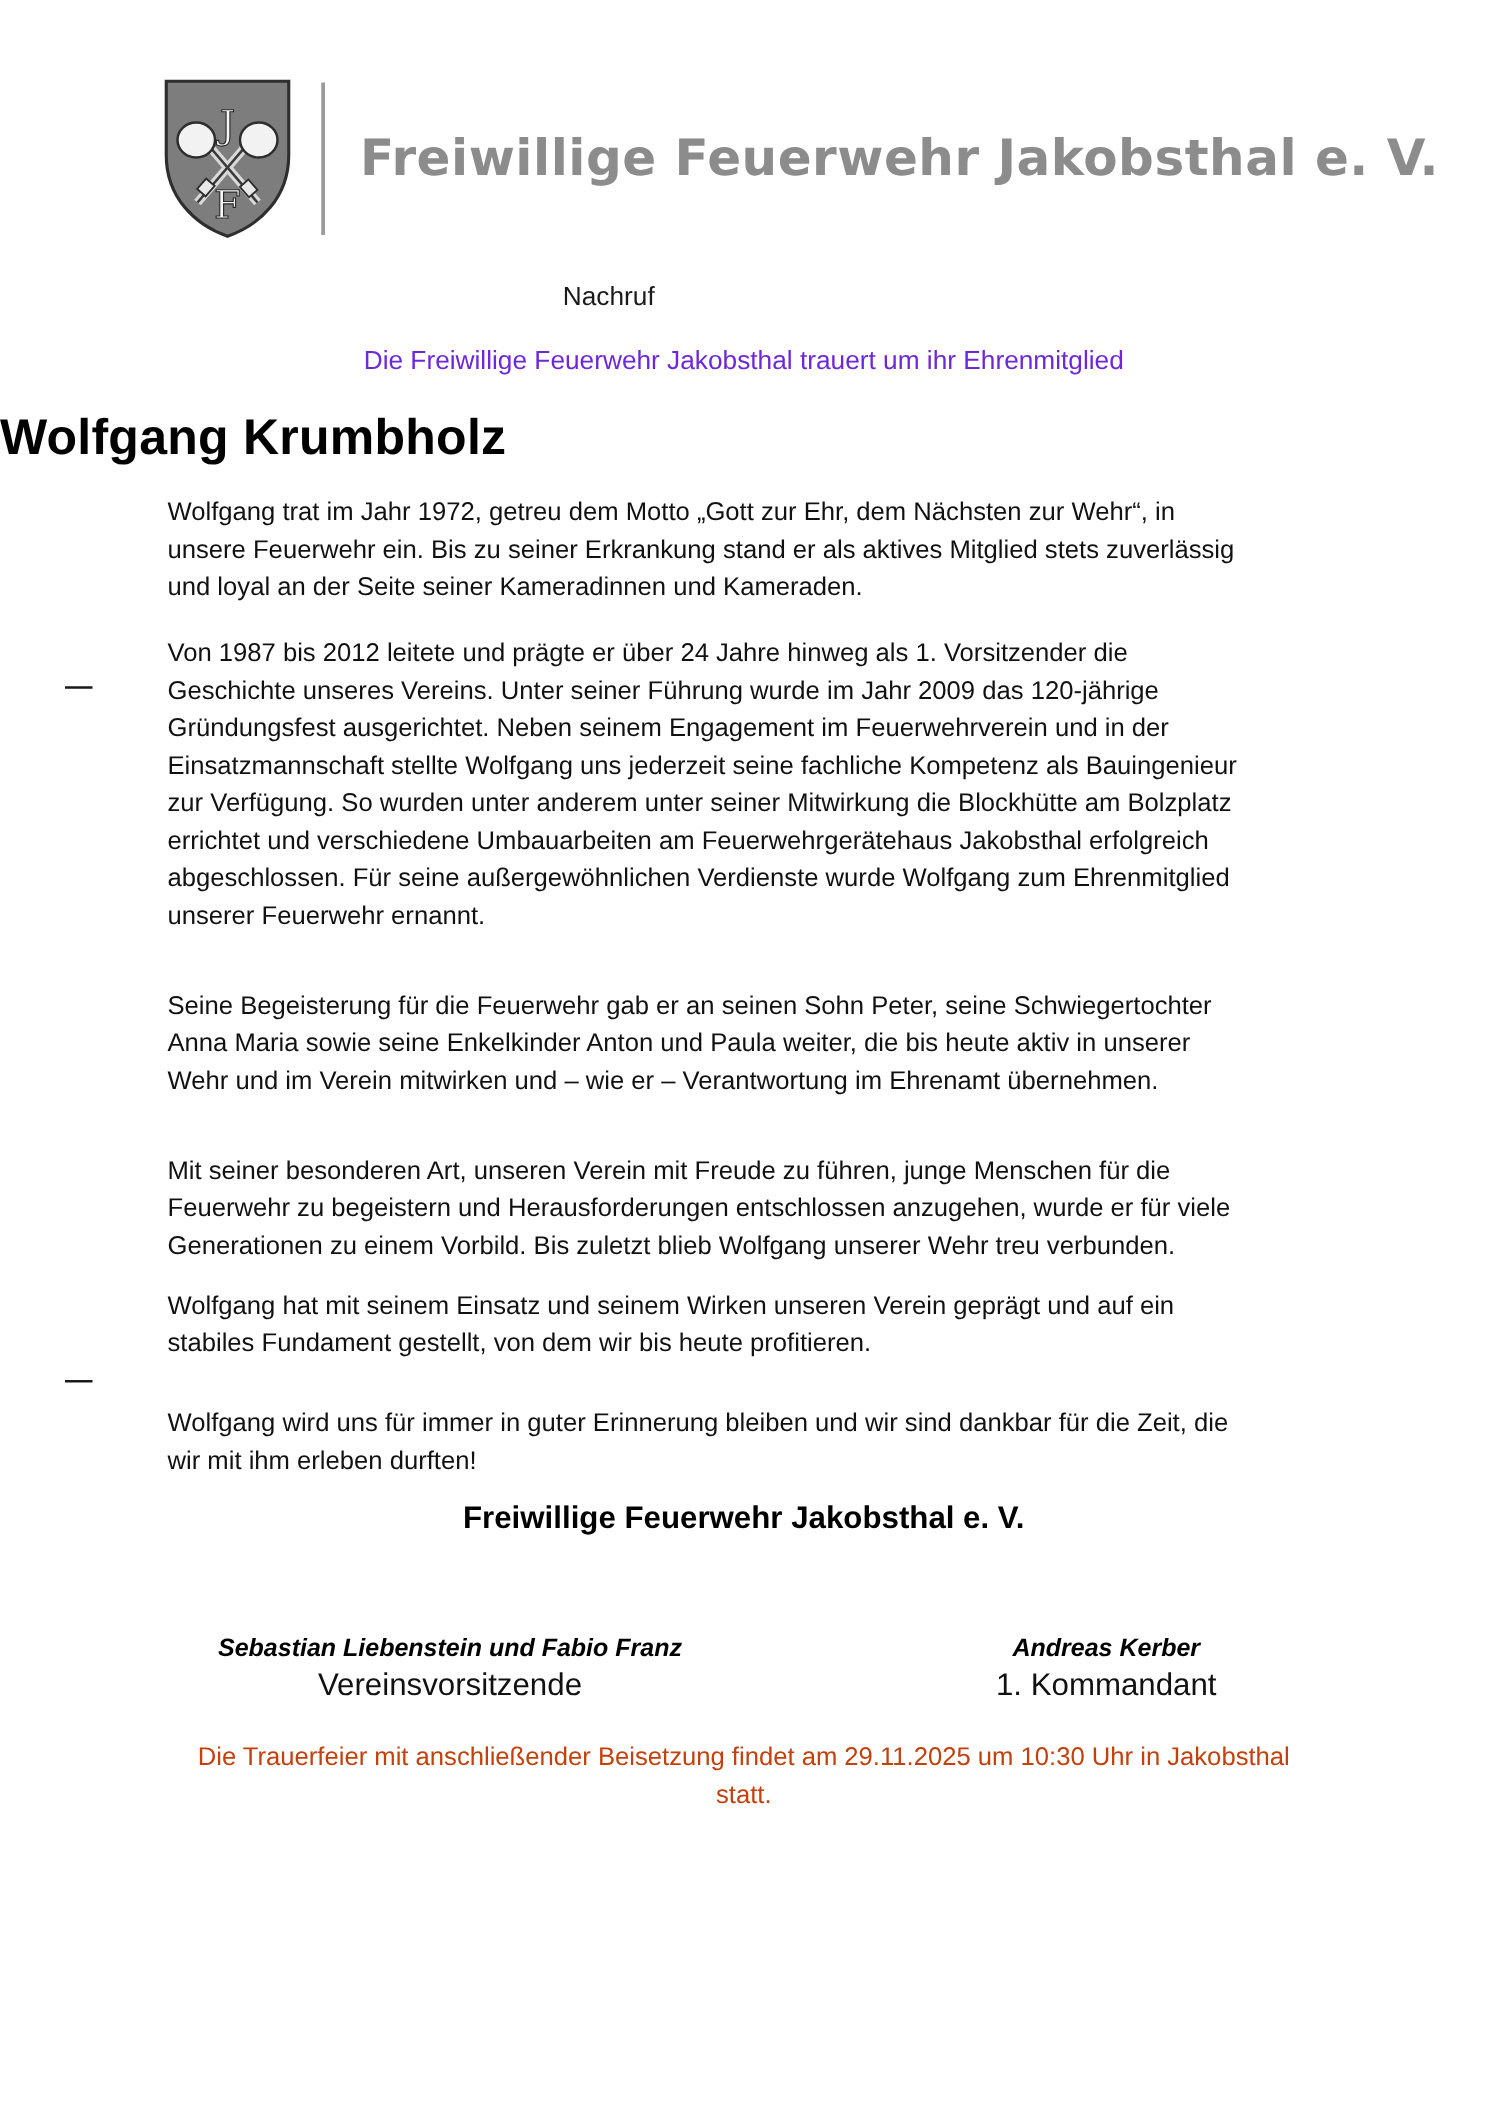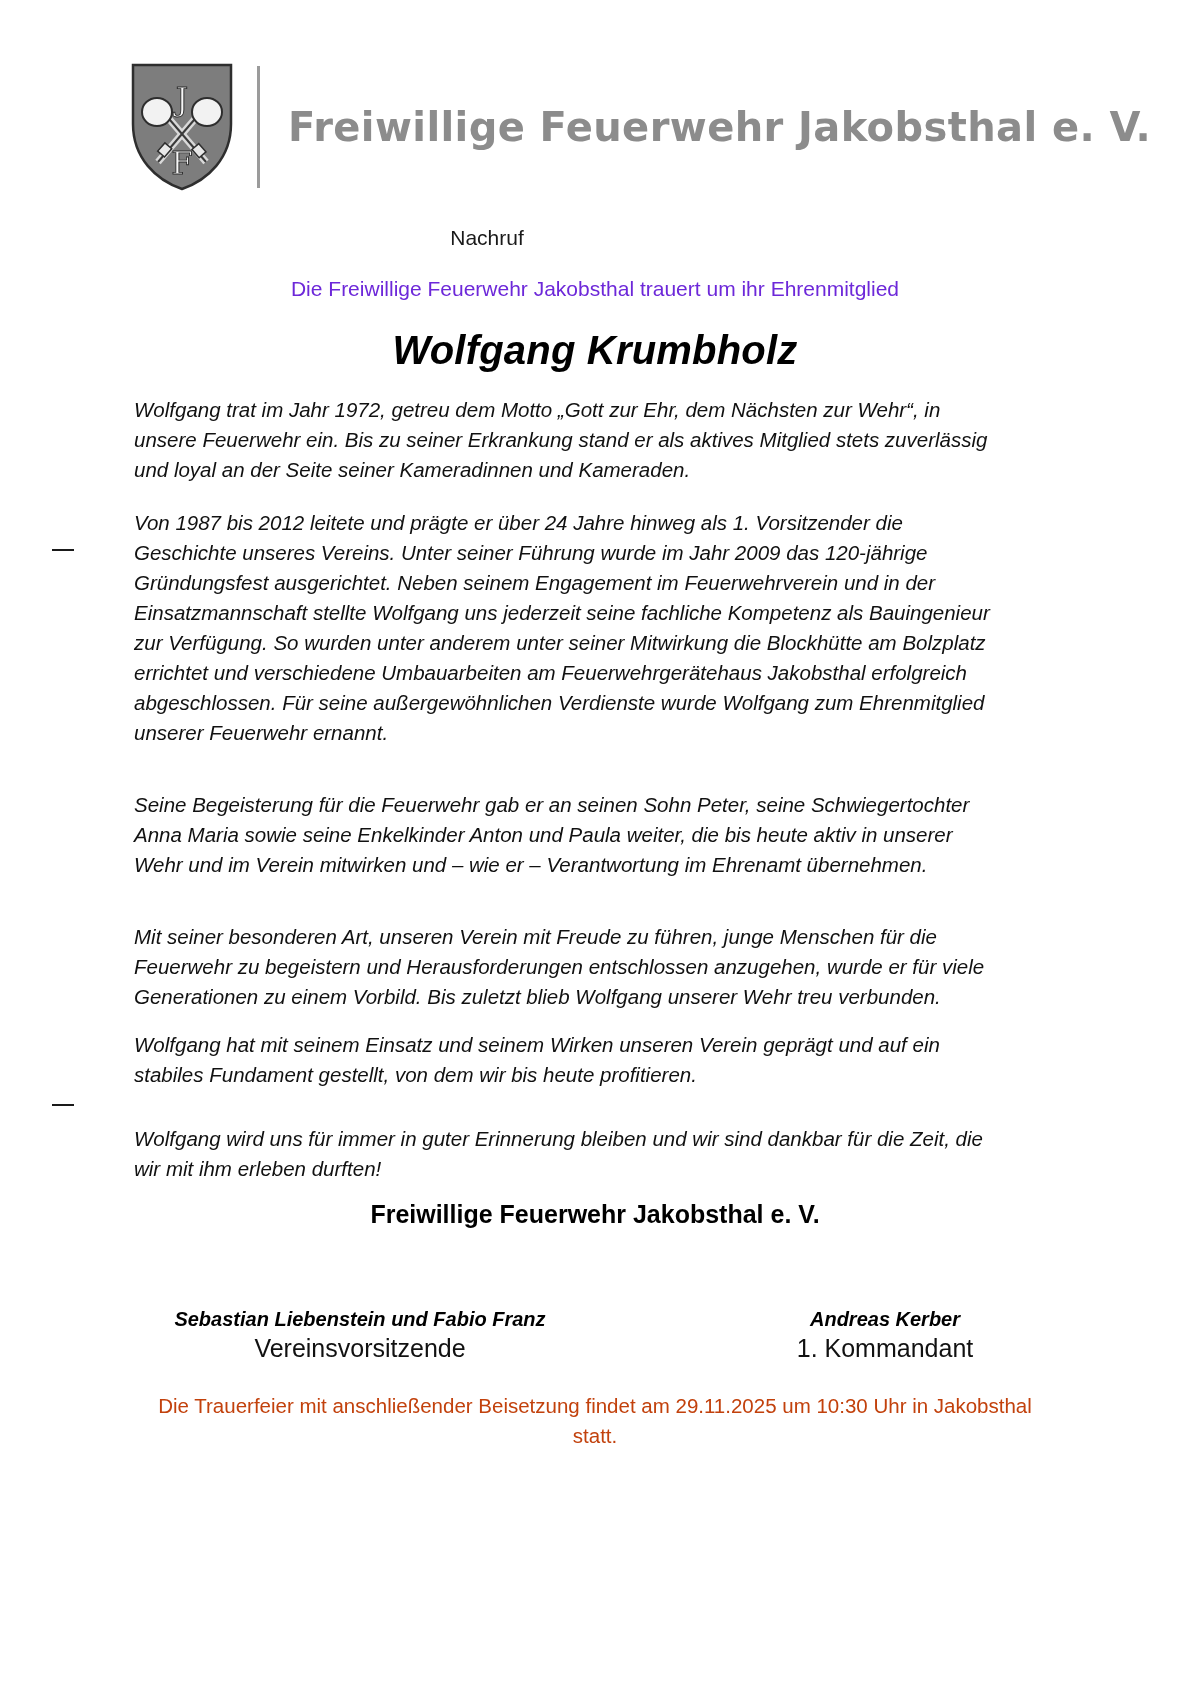--- a/index.html
+++ b/index.html
@@ -71,35 +71,32 @@
     left: 0; top: 277px;
     width: 1190px;
     text-align: center;
     font-size: 21px;
     color: #6d28d9;
   }
   .deceased-name {
     position: absolute;
     left: 0; top: 328px;
     width: 1190px;
-    text-align: center;
     font-size: 40px;
     font-weight: bold;
     letter-spacing: 0.2px;
     color: #000000;
-    font-style: italic;
   }
 
   
   .body-block {
     position: absolute;
     left: 134px;
     top: 395px;
     width: 868px;
-    font-style: italic;
   }
   .para {
     font-size: 20.5px;
     line-height: 30px;
     color: #111111;
     margin: 0 0 18px 0;
     text-align: left;
   }
   .para.gap-big { margin-bottom: 42px; margin-top: 23px; }
   .para.gap-mid { margin-bottom: 34px; }

